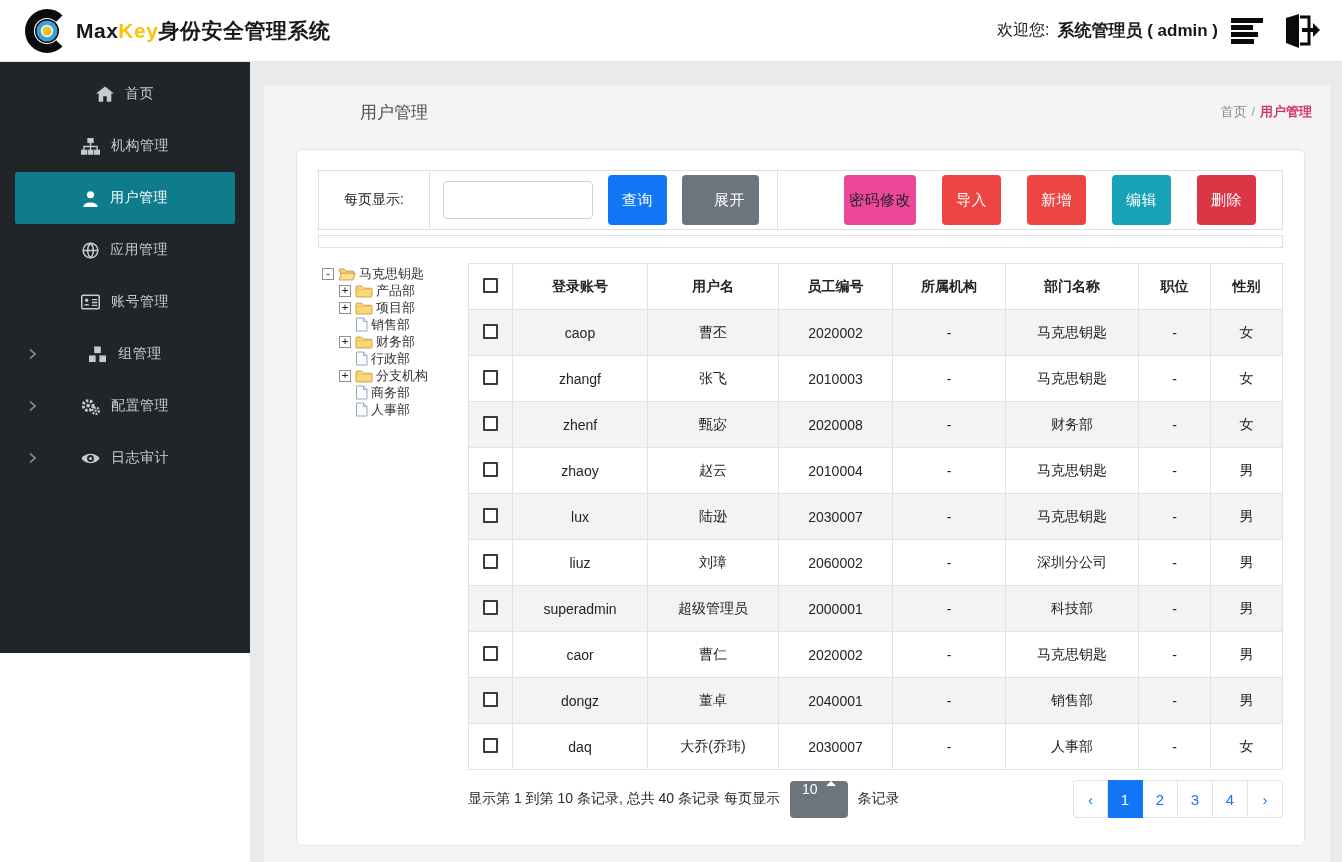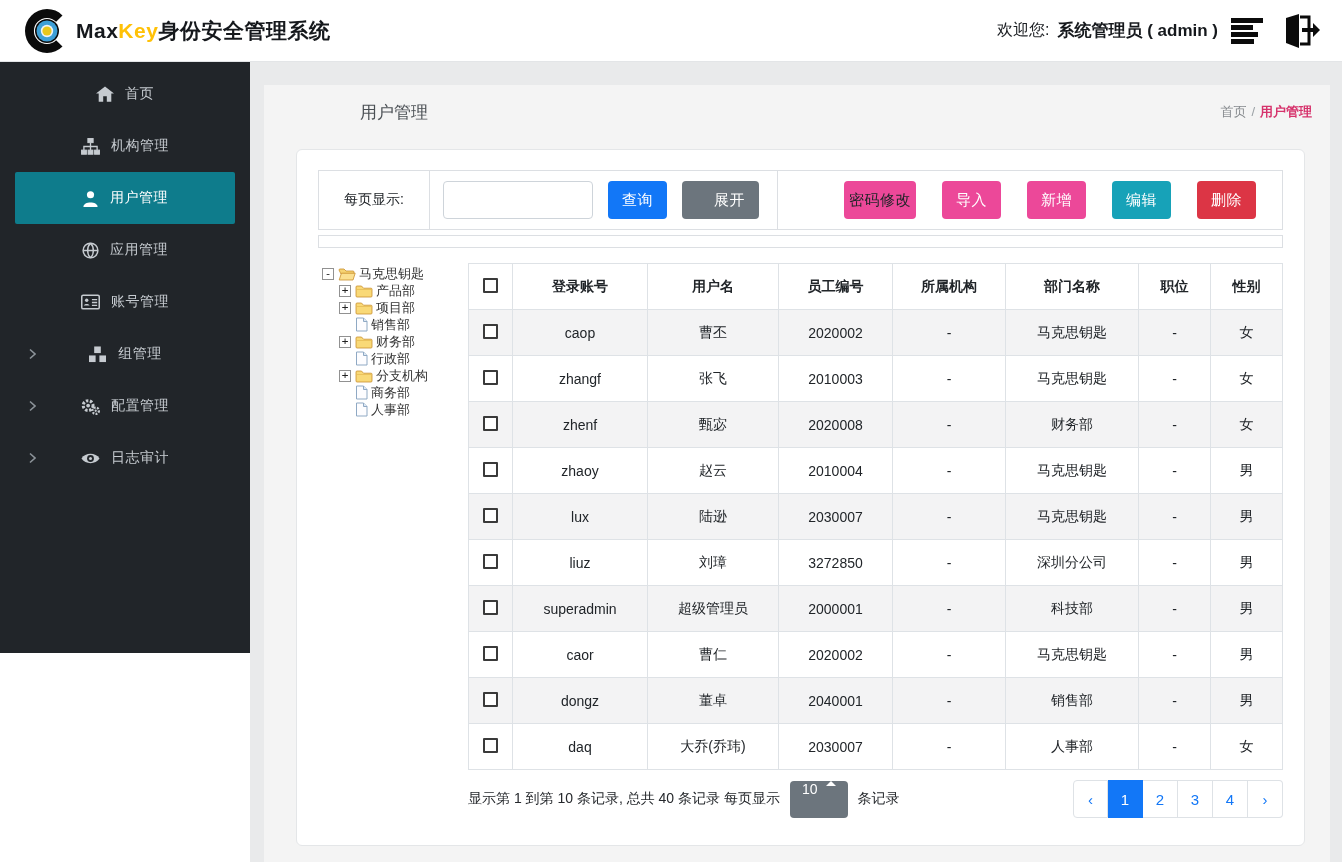--- a/index.html
+++ b/index.html
@@ -46,26 +46,26 @@
     margin:20px 25px 0 32px; height:697px; padding:20px 21px; }
 
   .search-box { border:1px solid #dcdfe3; height:60px; display:flex; align-items:stretch; }
   .sb-cell { display:flex; align-items:center; }
   .sb-label { width:110px; justify-content:center; font-size:14px; color:#212529; }
   .sb-inputs { width:348px; border-left:1px solid #dcdfe3; padding-left:13px; gap:15px; }
   .sb-inputs input { width:150px; height:38px; border:1px solid #ced4da; border-radius:4px;
     font-size:14px; padding:0 10px; outline:none; background:#fff; }
   .sb-actions { flex:1; border-left:1px solid #dcdfe3; padding-left:66px; gap:26px; }
 
-  .btn { border:none; border-radius:4px; font-size:15px; height:38px; padding:0 14px;
+  .btn { border:none; border-radius:4px; font-size:15px; height:50px; padding:0 14px;
     cursor:pointer; font-family:inherit; letter-spacing:.5px; }
   .btn-primary { background:#1277f7; color:#fff; }
   .btn-secondary { background:#6c757d; color:#fff;padding-left:32px; }
   .btn-warning { background:#ec4899; color:#212529; padding:0 5px; }
-  .btn-success { background:#ec4899; color:#fff;font-family:Liberation Serif, serif; }
+  .btn-success { background:#ef4444; color:#fff;font-family:Liberation Serif, serif; }
   .btn-info { background:#17a2b8; color:#fff; }
   .btn-danger { background:#dc3545; color:#fff; }
 
   .collapse-strip { border:1px solid #dcdfe3; height:13px; margin-top:5px; }
 
   .body-row { display:flex; margin-top:15px; }
   
   .tree { width:150px; flex:none; font-size:13px; color:#333; padding-top:2px; }
   .tree-row { display:flex; align-items:center; height:17px; cursor:pointer; white-space:nowrap; }
   .expander { width:12px; height:12px; border:1px solid #919191; background:#fff; flex:none;
@@ -435,21 +435,21 @@
                     <td>2030007</td>
                     <td>-</td>
                     <td>马克思钥匙</td>
                     <td>-</td>
                     <td>男</td>
                   </tr>
                   <tr>
                     <td><span class="cb"></span></td>
                     <td>liuz</td>
                     <td>刘璋</td>
-                    <td>3272850</td>
+                    <td>2060002</td>
                     <td>-</td>
                     <td>深圳分公司</td>
                     <td>-</td>
                     <td>男</td>
                   </tr>
                   <tr>
                     <td><span class="cb"></span></td>
                     <td>superadmin</td>
                     <td>超级管理员</td>
                     <td>2000001</td>

